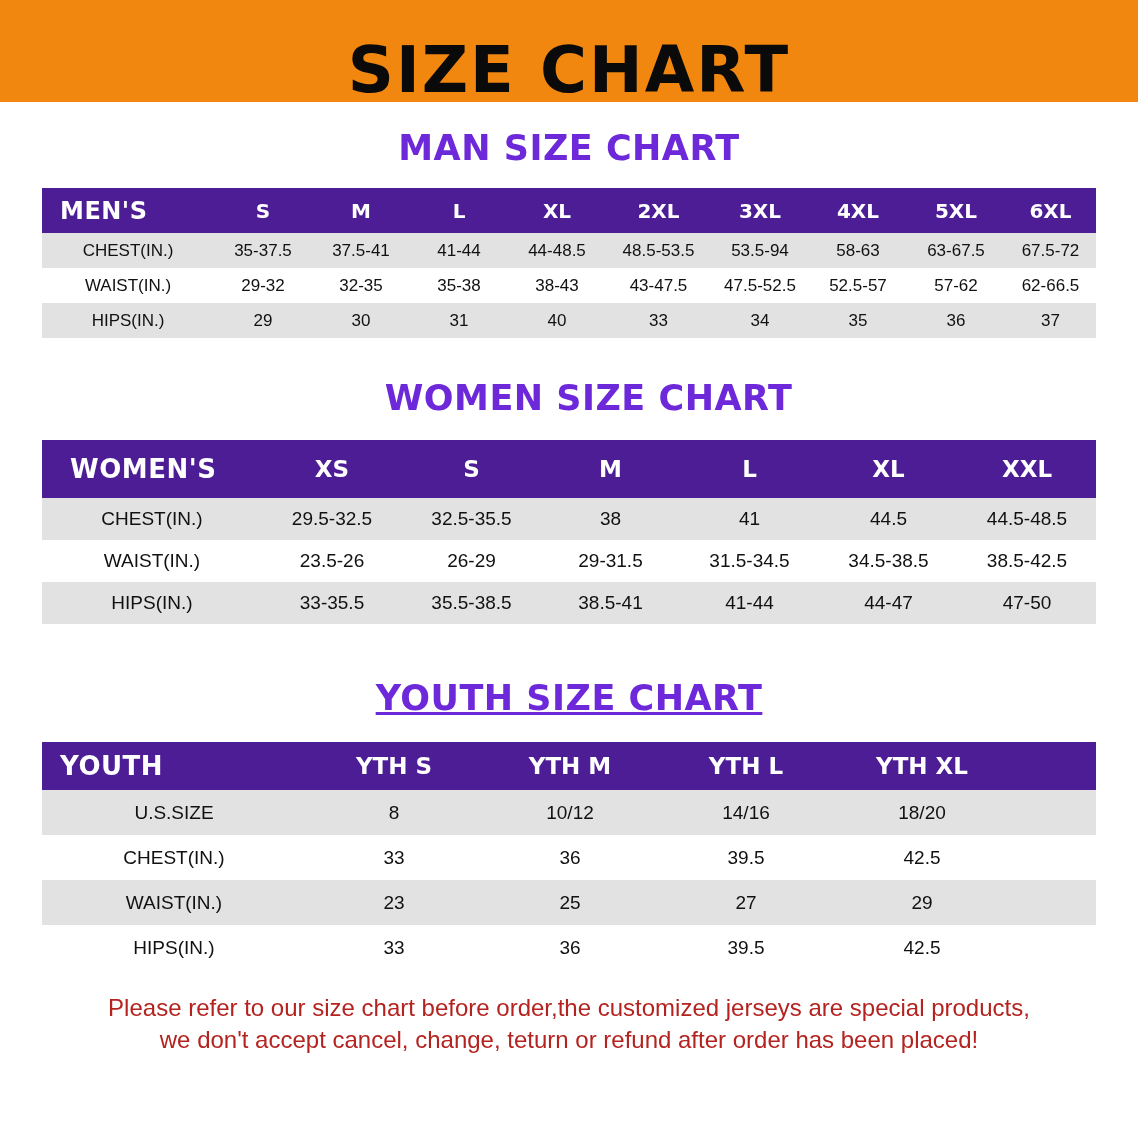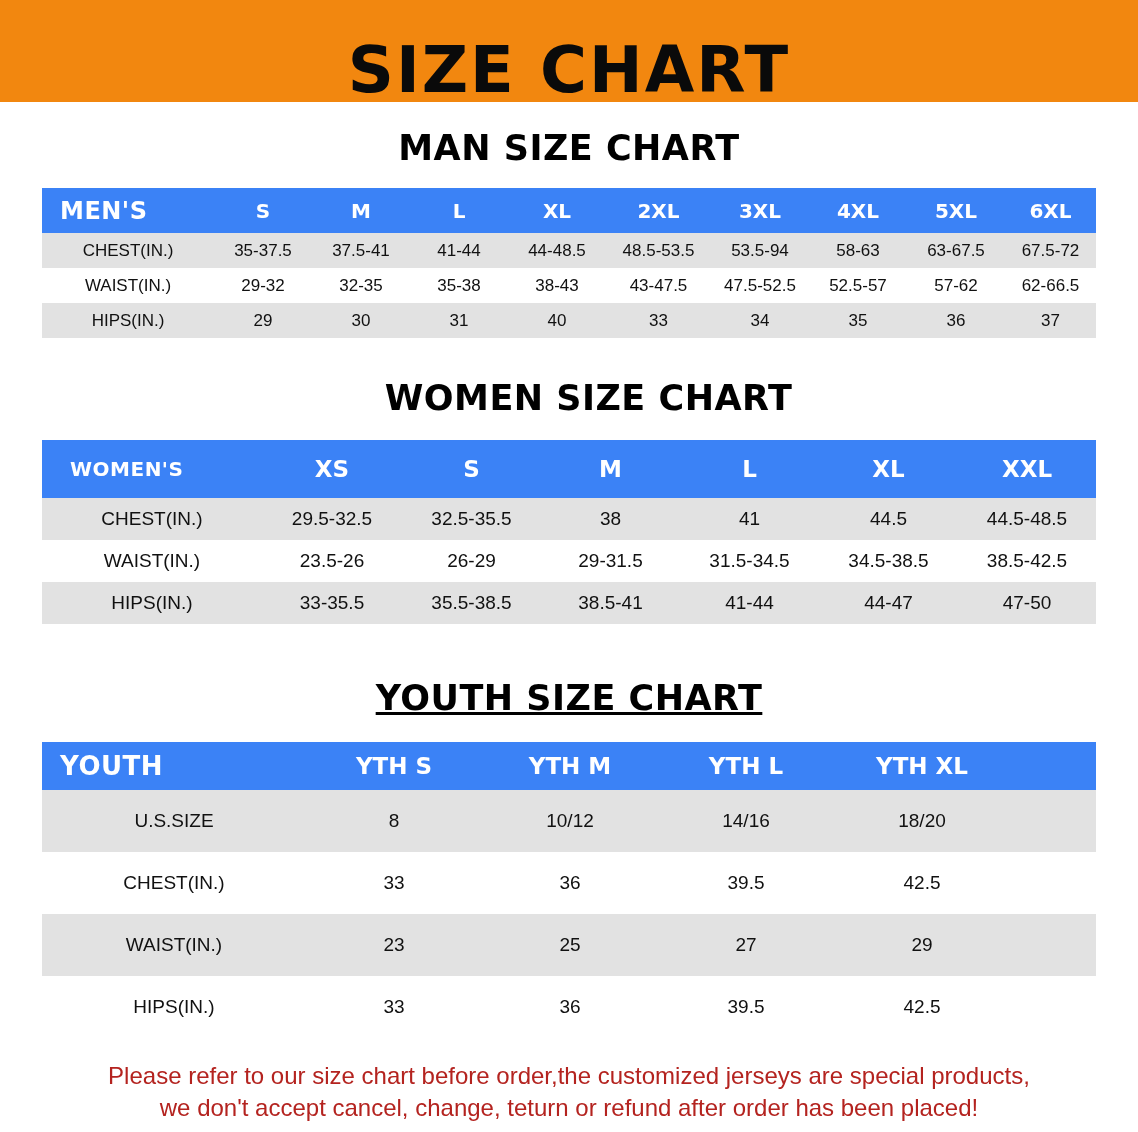--- a/index.html
+++ b/index.html
@@ -32,38 +32,38 @@
     color: #0a0a0a;
     line-height: 1;
   }
 
   
   .section-title {
     text-align: center;
     font-family: "DejaVu Sans", sans-serif;
     font-weight: 700;
     font-size: 35px;
-    color: #000000;
+    color: #6d28d9;
     letter-spacing: 0.5px;
   }
   #man-title   { margin-top: 26px; margin-bottom: 20px; }
   #women-title { margin-top: 40px; margin-bottom: 22px; padding-left: 39px; }
   #youth-title { margin-top: 54px; margin-bottom: 24px; text-decoration: underline; }
 
   
   .table-wrap {
     margin: 0 42px;
   }
   table {
     width: 1054px;
     border-collapse: collapse;
     table-layout: fixed;
   }
   thead th {
-    background: #3b82f6;
+    background: #4c1d95;
     color: #ffffff;
     font-family: "DejaVu Sans", sans-serif;
     font-weight: 700;
     text-align: center;
     vertical-align: middle;
   }
   thead th.rowlabel {
     text-align: left;
     padding-left: 18px;
   }
@@ -81,27 +81,27 @@
   }
 
   
   #men-table thead th { height: 45px; font-size: 20px; }
   #men-table thead th.rowlabel { font-size: 24px; letter-spacing: 0.5px; }
   #men-table tbody td { height: 35px; font-size: 17px; }
   #men-table tbody td.rowlabel { font-size: 17px; }
 
   
   #women-table thead th { height: 58px; font-size: 23px; }
-  #women-table thead th.rowlabel { font-size: 20px; letter-spacing: 0.5px; padding-left: 28px; }
+  #women-table thead th.rowlabel { font-size: 26px; letter-spacing: 0.5px; padding-left: 28px; }
   #women-table tbody td { height: 42px; font-size: 19px; }
 
   
   #youth-table thead th { height: 48px; font-size: 23px; }
   #youth-table thead th.rowlabel { font-size: 26px; letter-spacing: 0.5px; }
-  #youth-table tbody td { height: 62px; font-size: 19px; }
+  #youth-table tbody td { height: 45px; font-size: 19px; }
 
   
   .note {
     margin: 22px 40px 0 40px;
     color: #b4231f;
     font-family: Liberation Sans, sans-serif;
     font-size: 24px;
     line-height: 1.32;
     text-align: center;
   }

